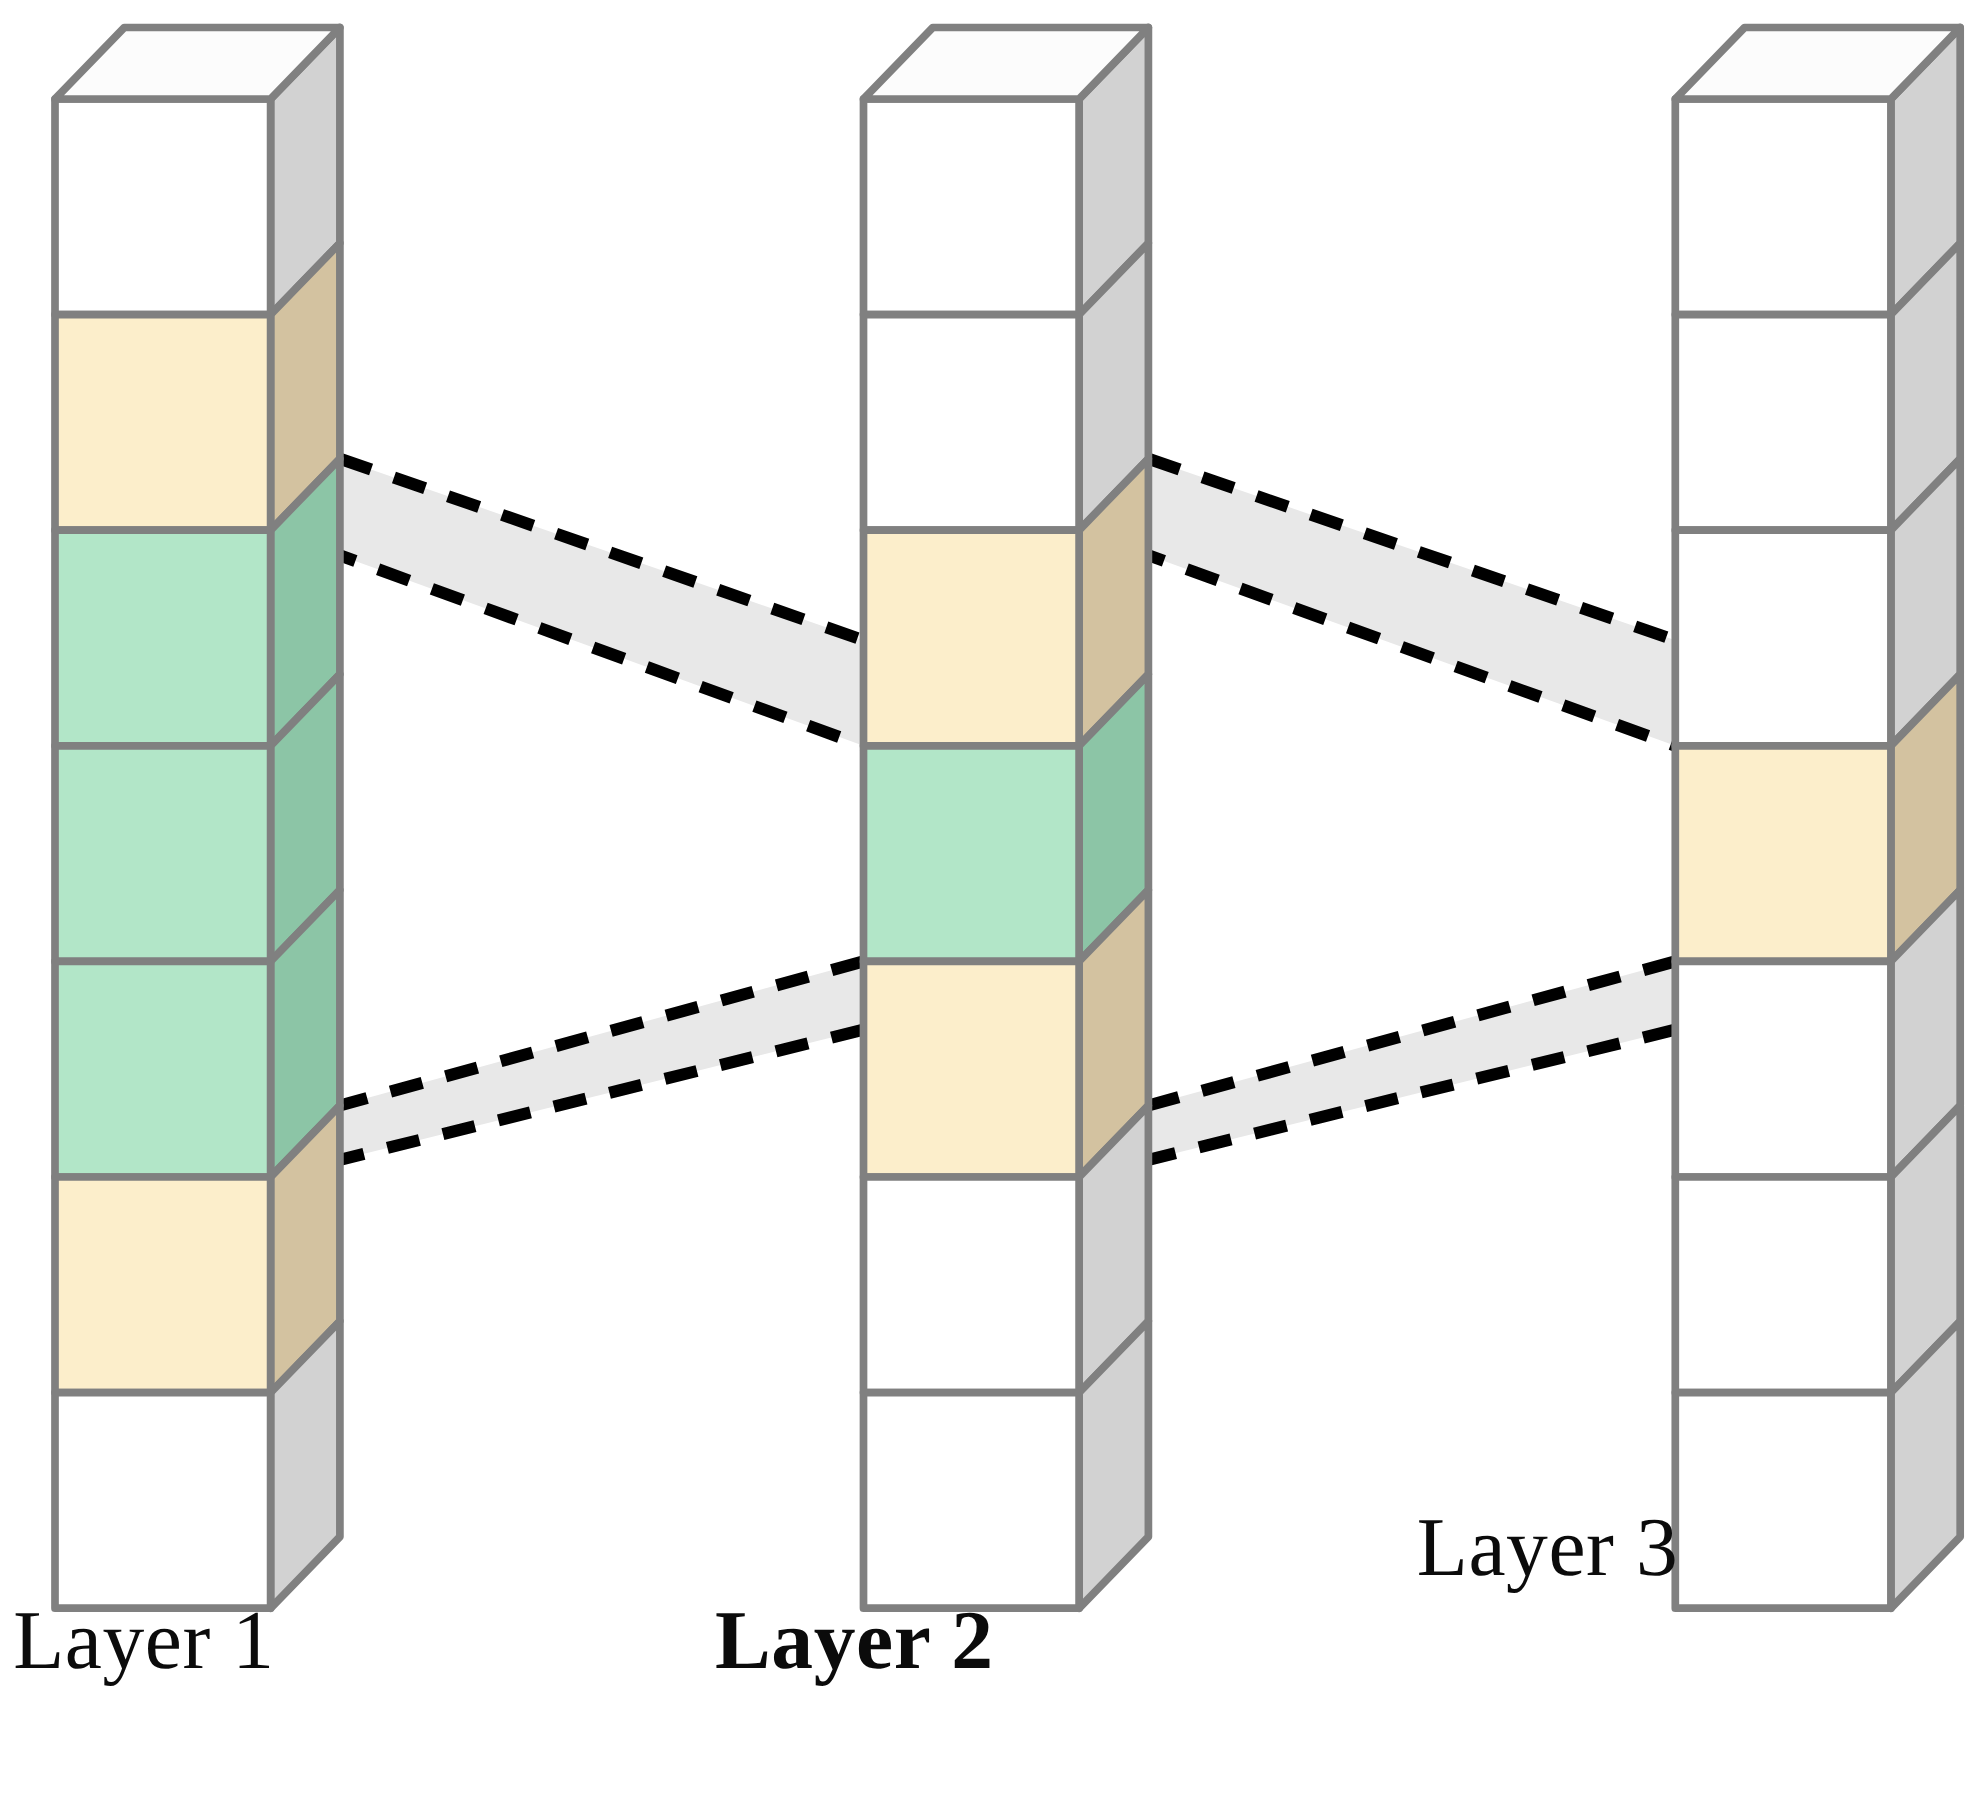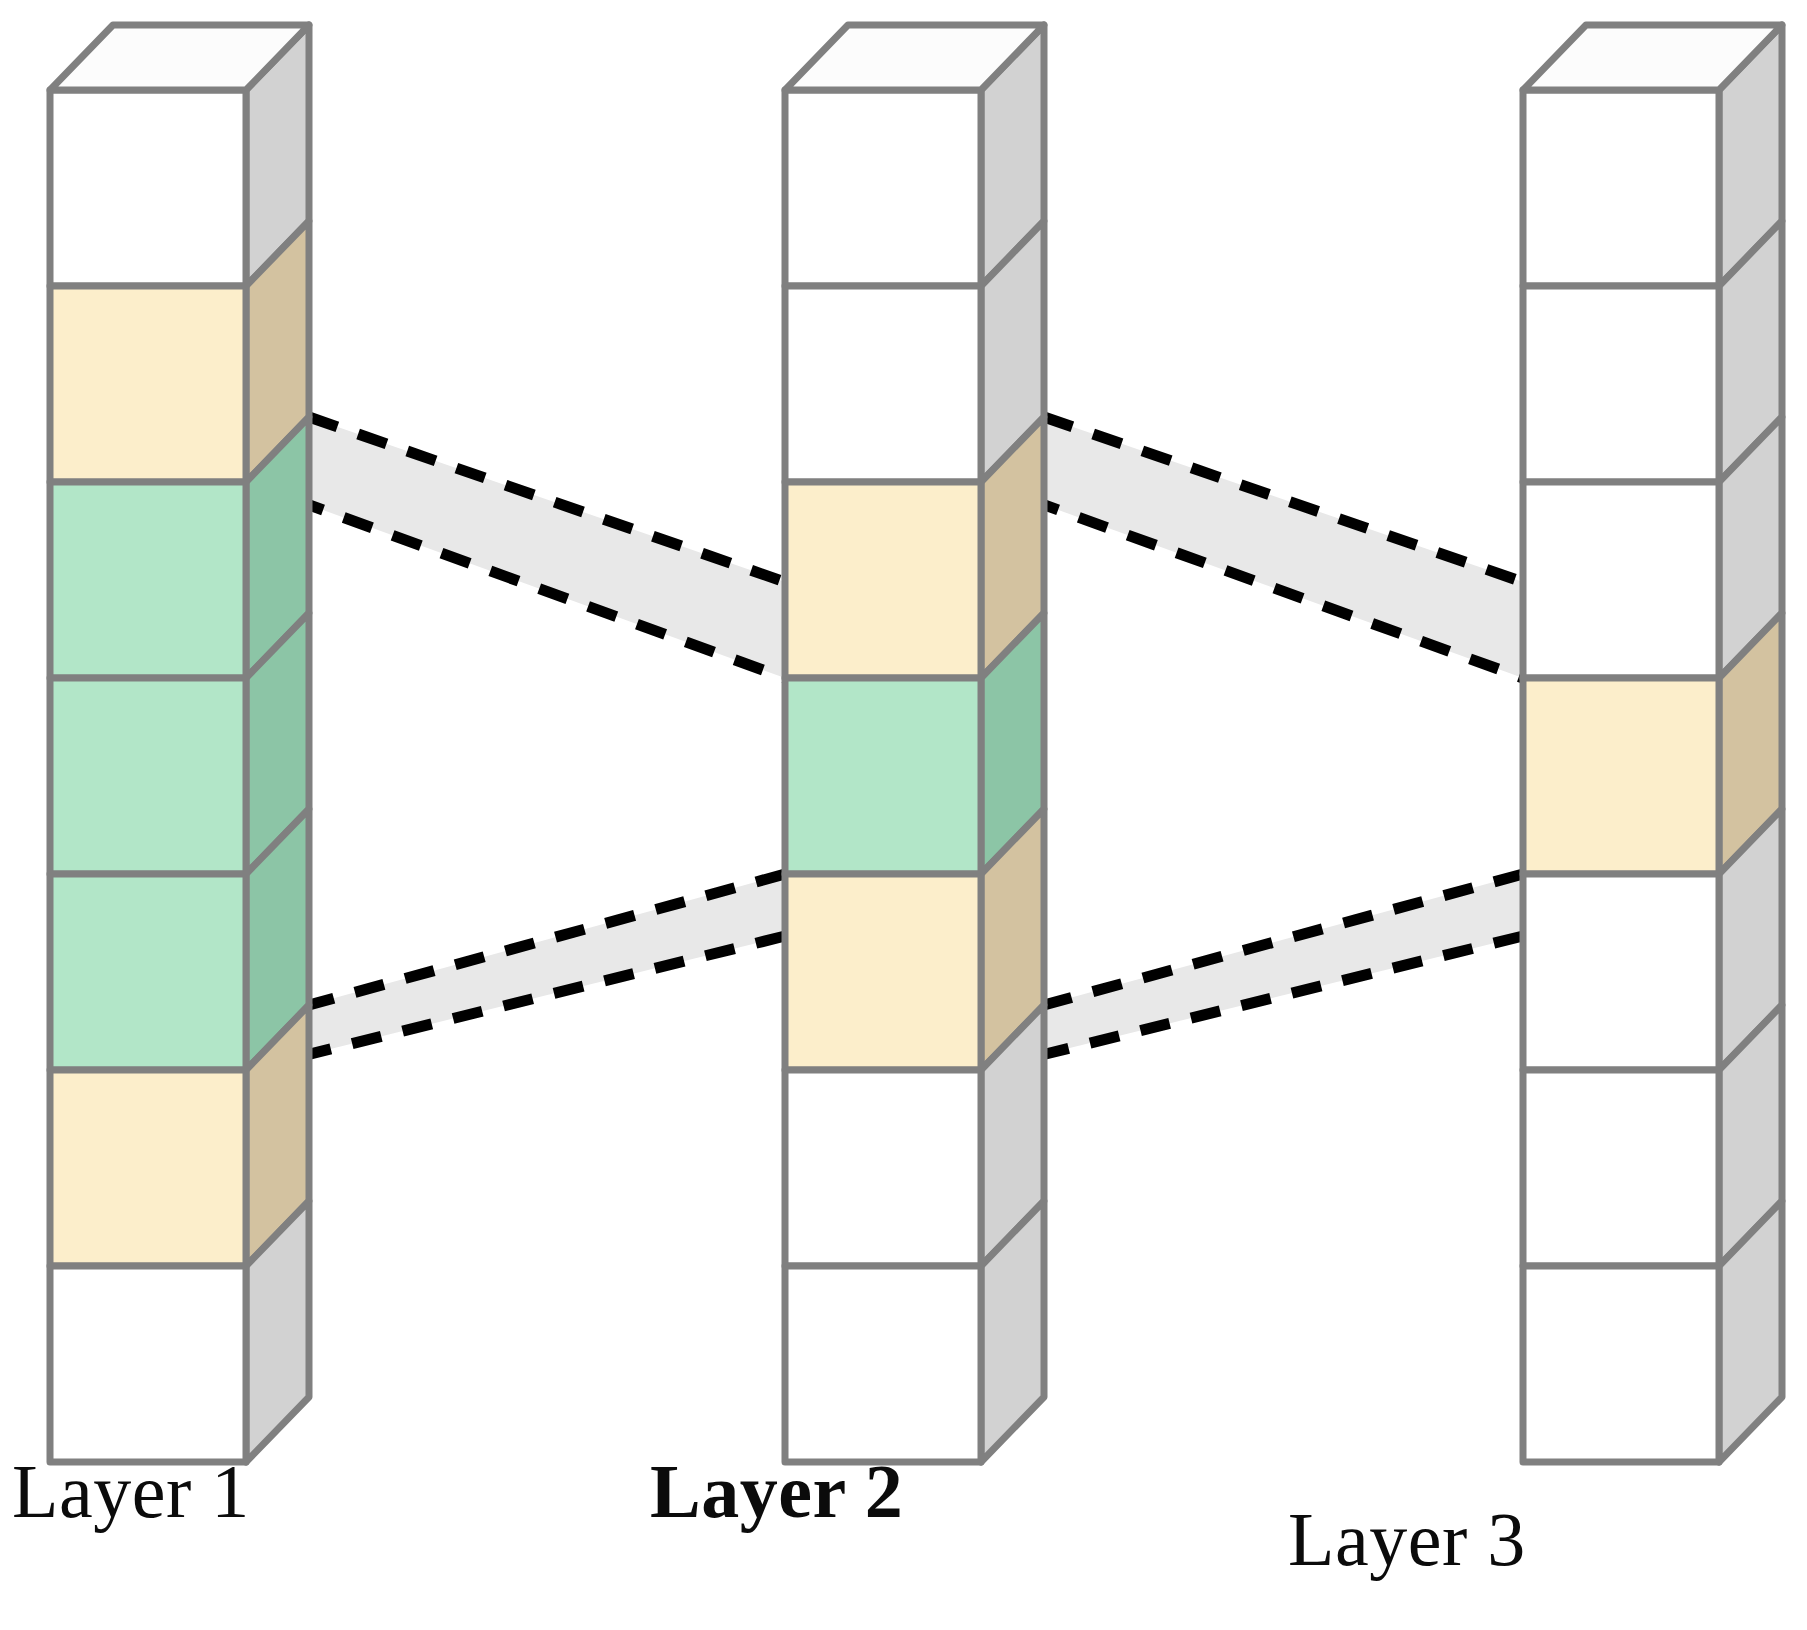--- a/index.html
+++ b/index.html
@@ -88,15 +88,15 @@
           <polygon points="1523,1070 1719,1070 1719,1266 1523,1266" fill="#ffffff" stroke="#808080" stroke-width="7" stroke-linejoin="round"></polygon>
           <polygon points="1523,1266 1719,1266 1719,1462 1523,1462" fill="#ffffff" stroke="#808080" stroke-width="7" stroke-linejoin="round"></polygon>
           <polygon points="1523,90 1586,25 1782,25 1719,90" fill="#fcfcfc" stroke="#808080" stroke-width="7" stroke-linejoin="round"></polygon>
         </g>
       </g>
 
   </svg>
 
   <div class="lbl" style="left:12px;top:1448px;">Layer 1</div>
   <div class="lbl" style="left:650px;top:1448px;font-weight:bold;">Layer 2</div>
-  <div class="lbl" style="left:1288px;top:1496px;">Layer 3</div>
+  <div class="lbl" style="left:1288px;top:1364px;">Layer 3</div>
 
 </div>
 
 </body></html>

